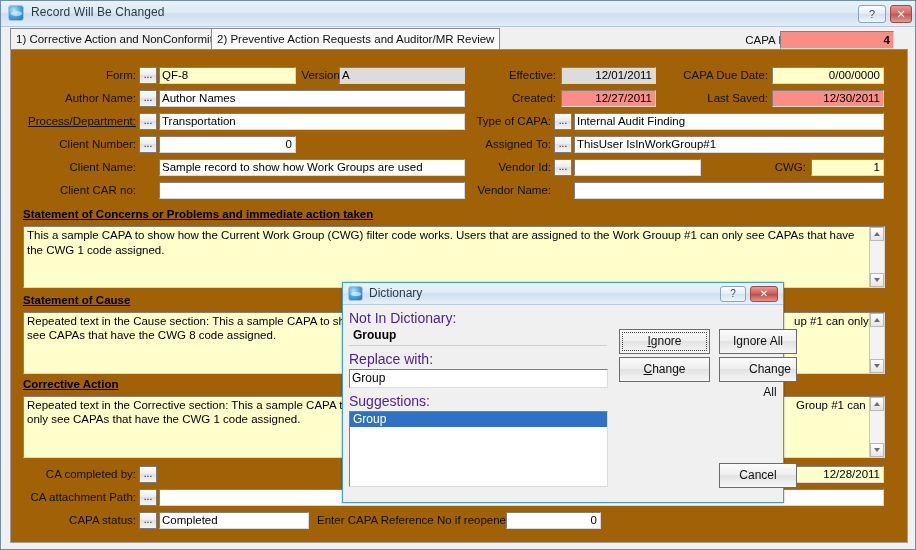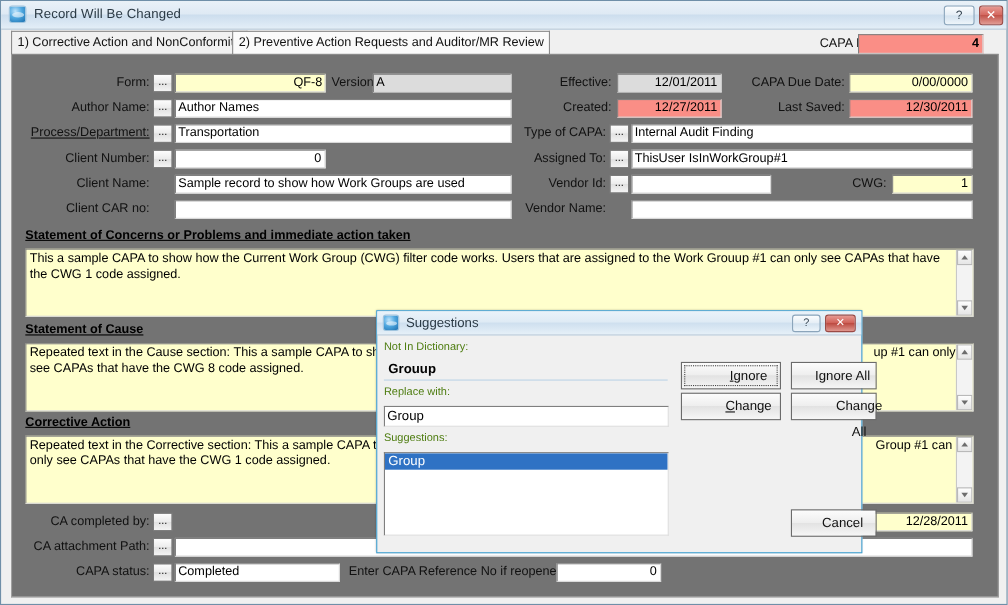--- a/index.html
+++ b/index.html
@@ -69,41 +69,41 @@
     padding:0 5px;
     white-space:nowrap;
     cursor:pointer;
   }
   #tab-1 { left:9px; }
   #tab-2 { left:210px; background:#fafafa; }
 
   
   #panel {
     position:absolute; left:9px; top:48px; width:898px; height:494px;
-    background:#737373;
+    background:#a16207;
     border:1px solid #a0a0a0;
     border-top:1px solid #8a8a8a;
   }
 
   
   .lbl {
     position:absolute; font-size:11.5px; color:#111;
     white-space:nowrap; text-align:right;
   }
   .fld {
     position:absolute;
     background:#ffffff;
     border:1px solid #808080;
     border-right-color:#d8d8d8; border-bottom-color:#d8d8d8;
     font-size:11.5px; color:#000;
     line-height:15px;
     padding:0 2px;
     white-space:nowrap; overflow:hidden;
   }
-  .fld.yellow { background:#ffffcc;text-align:right; }
+  .fld.yellow { background:#ffffcc; }
   .fld.gray   { background:#dcdcdc; }
   .fld.red    { background:#fa8e86; }
   .fld.ralign { text-align:right; padding-right:3px; }
   .fld.bold   { font-weight:bold; }
   .dots {
     position:absolute; width:18px; height:17px;
     background: linear-gradient(180deg,#fdfdfd 0%,#ececec 48%,#e0e0e0 50%,#f4f4f4 100%);
     border:1px solid #7b7b7b;
     font-size:10px; color:#111;
     text-align:center; line-height:13px;
@@ -168,21 +168,21 @@
   }
   #dlg-help { position:absolute; left:377px; top:3px; width:26px; height:16px;
     border:1px solid #8ba5bb; border-radius:3px;
     background: linear-gradient(180deg,#fbfdfe 0%,#e4edf5 50%,#d3e2ef 51%,#eef5fa 100%);
     color:#3b4a57; font-size:10px; line-height:14px; text-align:center; cursor:pointer; }
   #dlg-close { position:absolute; left:407px; top:3px; width:28px; height:16px;
     border:1px solid #9b4a45; border-radius:3px;
     background: linear-gradient(180deg,#e79a93 0%,#cf5f56 48%,#bd4b42 50%,#e0978f 100%);
     color:#fff; font-size:10px; line-height:14px; text-align:center; cursor:pointer; }
 
-  .dlbl { position:absolute; font-size:10px; color:#4d7c0f; white-space:nowrap; }
+  .dlbl { position:absolute; font-size:14px; color:#4c1d95; white-space:nowrap; }
   .dword { position:absolute; font-size:12px; font-weight:bold; color:#000; }
   #notdict-rule {
     position:absolute; height:1px; background:#bcd3e6;
   }
   #replace-input {
     position:absolute;
     background:#fff; border:1px solid #7f7f7f;
     border-right-color:#dcdcdc; border-bottom-color:#dcdcdc;
     font-size:12px; line-height:17px; padding:0 2px; color:#000;
   }
@@ -198,21 +198,21 @@
     font-size:12px; line-height:15px; padding-left:3px;
     cursor:pointer;
   }
   .dbtn {
     position:absolute; height:25px;
     background: linear-gradient(180deg,#fcfcfc 0%,#eeeeee 48%,#e2e2e2 50%,#f6f6f6 100%);
     border:1px solid #6b6b6b;
     font-size:12px; color:#111; text-align:center;
     cursor:pointer;
   }
-  .dbtn span { display:inline-block; line-height:23px;margin-left:16px; }
+  .dbtn span { display:inline-block; line-height:23px; }
   .dbtn.focus { outline:1px dotted #444; outline-offset:-4px; }
   .acc { text-decoration:underline; }
 
   
   #reopen-lbl { position:absolute; font-size:11.5px; color:#111; white-space:nowrap; }
 </style>
 </head>
 <body>
 
 <div id="window">
@@ -345,21 +345,21 @@
     <div class="fld" style="left:148px; top:462px; width:150px; height:17px;">Completed</div>
 
     <div id="reopen-lbl" style="left:306px; top:464px;">Enter CAPA Reference No if reopened:</div>
     <div class="fld ralign" style="left:495px; top:462px; width:95px; height:17px;">0</div>
 
   </div>
 
   <div id="dlg">
     <div id="dlg-title">
       <div id="dlg-icon"></div>
-      <div id="dlg-title-text">Suggestions</div>
+      <div id="dlg-title-text">Dictionary</div>
       <div id="dlg-help">?</div>
       <div id="dlg-close">✕</div>
     </div>
 
     <div class="dlbl" style="left:6px; top:27px;">Not In Dictionary:</div>
     <div class="dword" style="left:10px; top:45px;">Grouup</div>
     <div id="notdict-rule" style="left:6px; top:62px; width:258px;"></div>
 
     <div class="dlbl" style="left:6px; top:68px;">Replace with:</div>
     <div id="replace-input" style="left:6px; top:86px; width:259px; height:19px;">Group</div>

